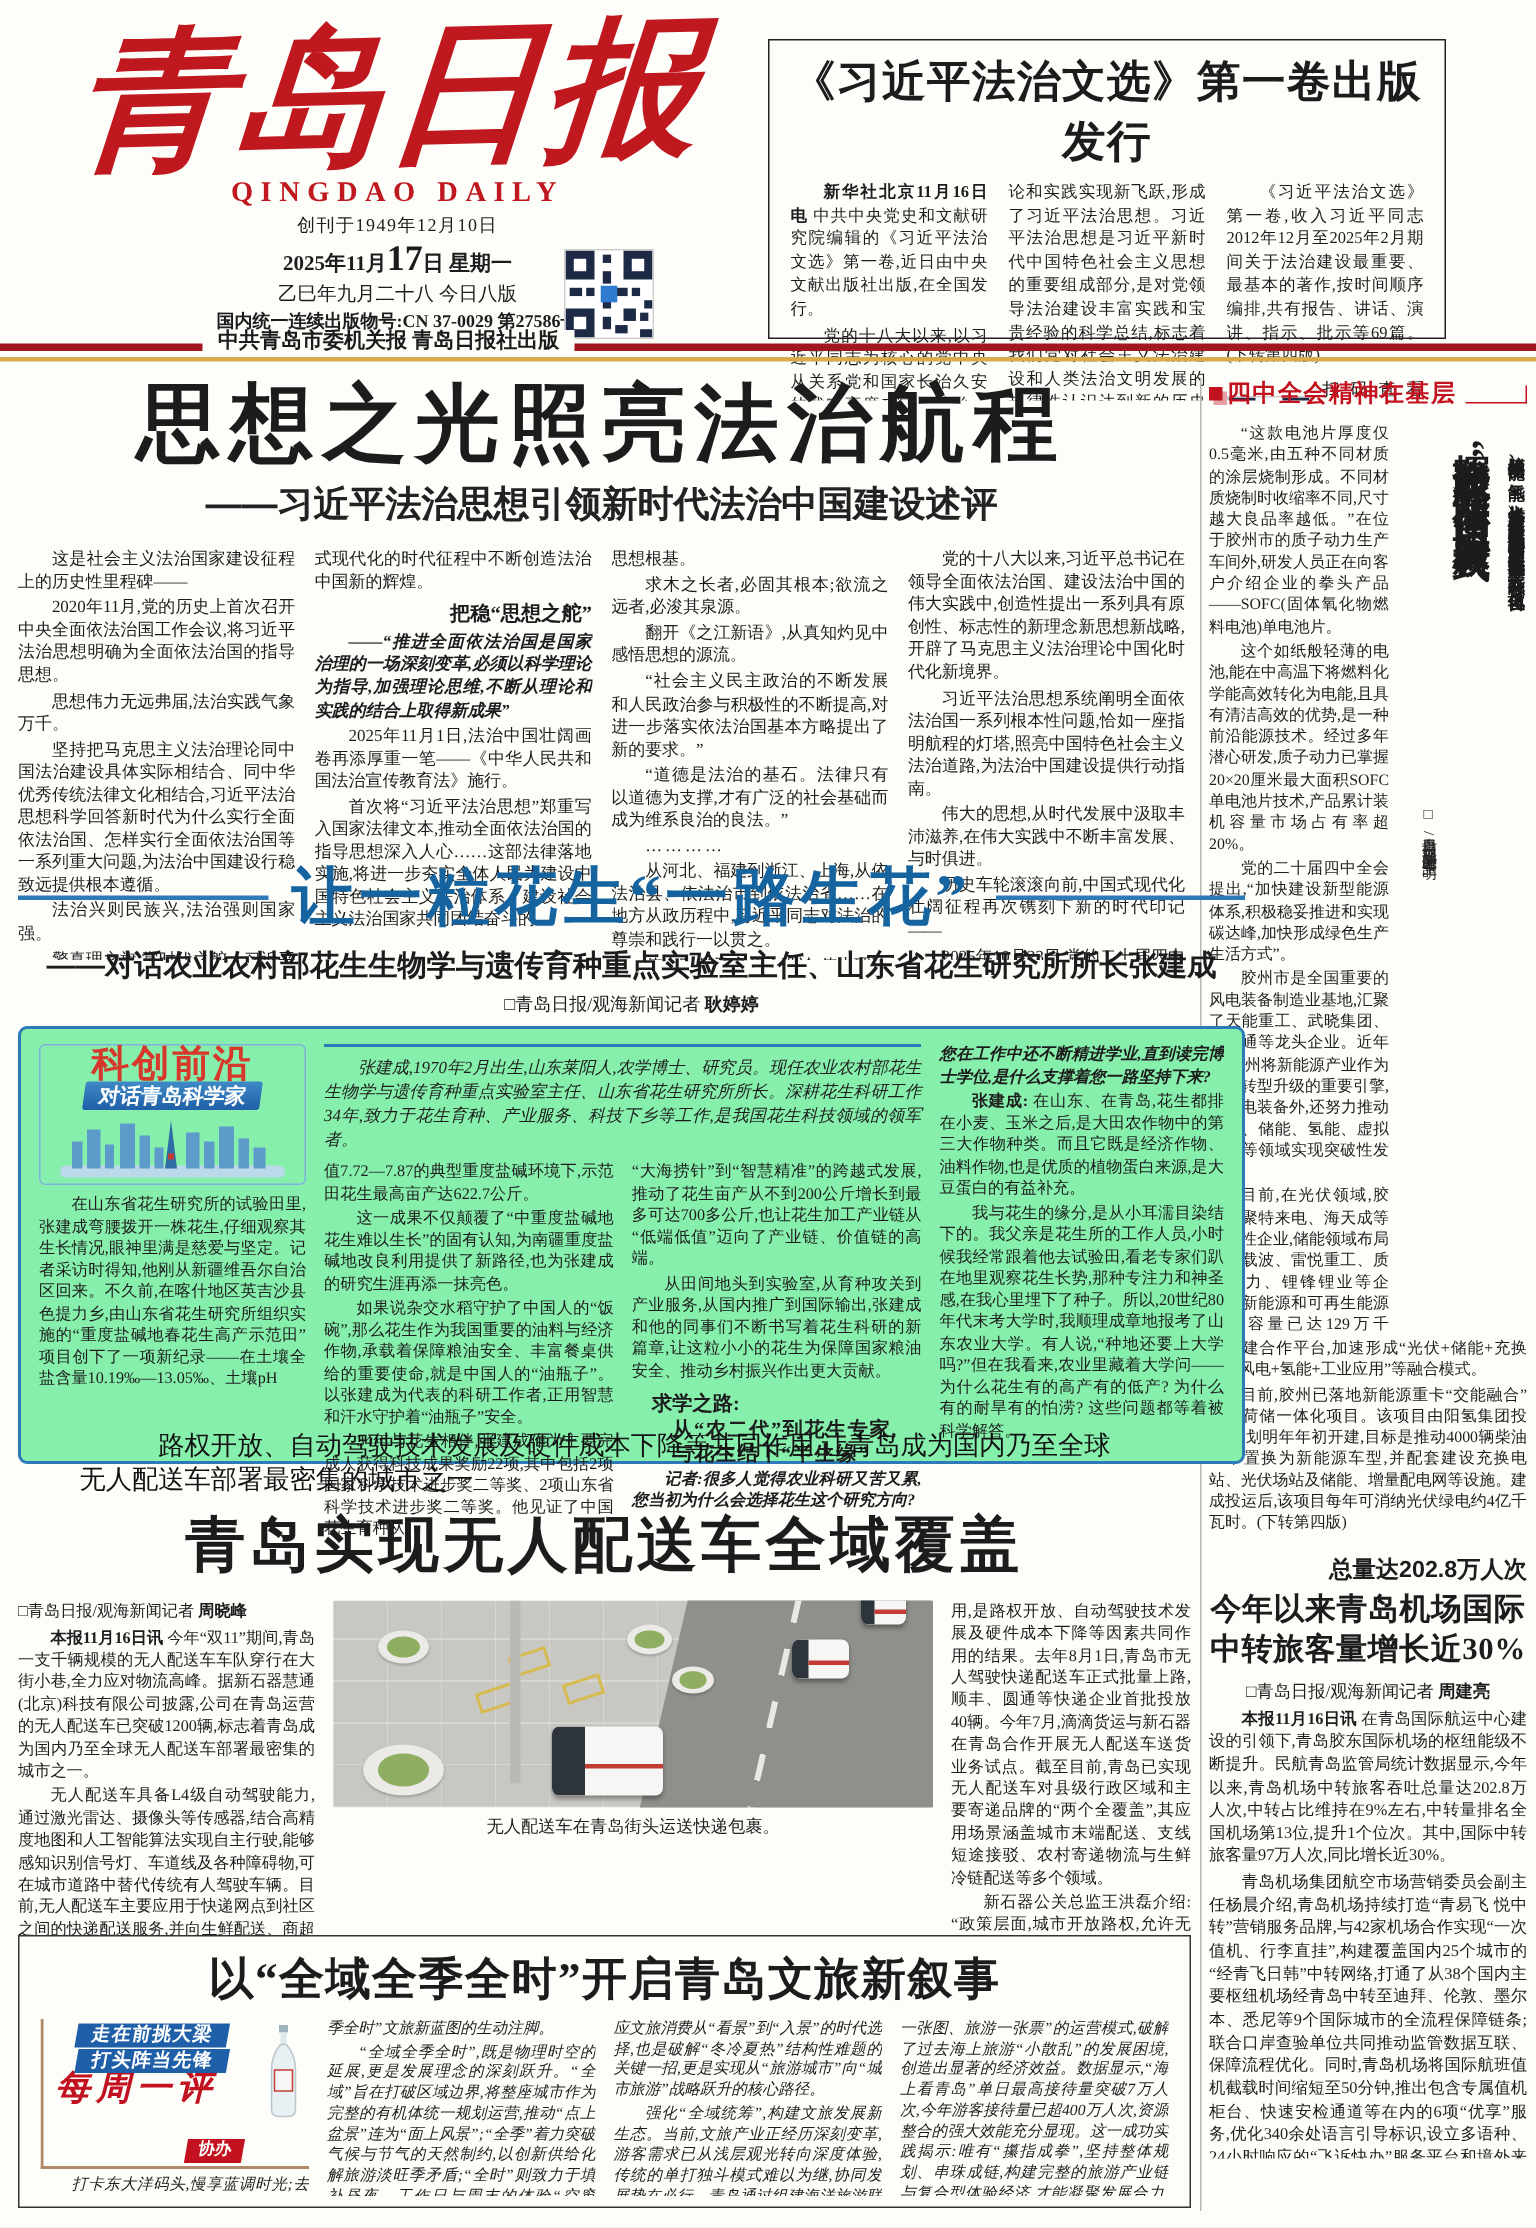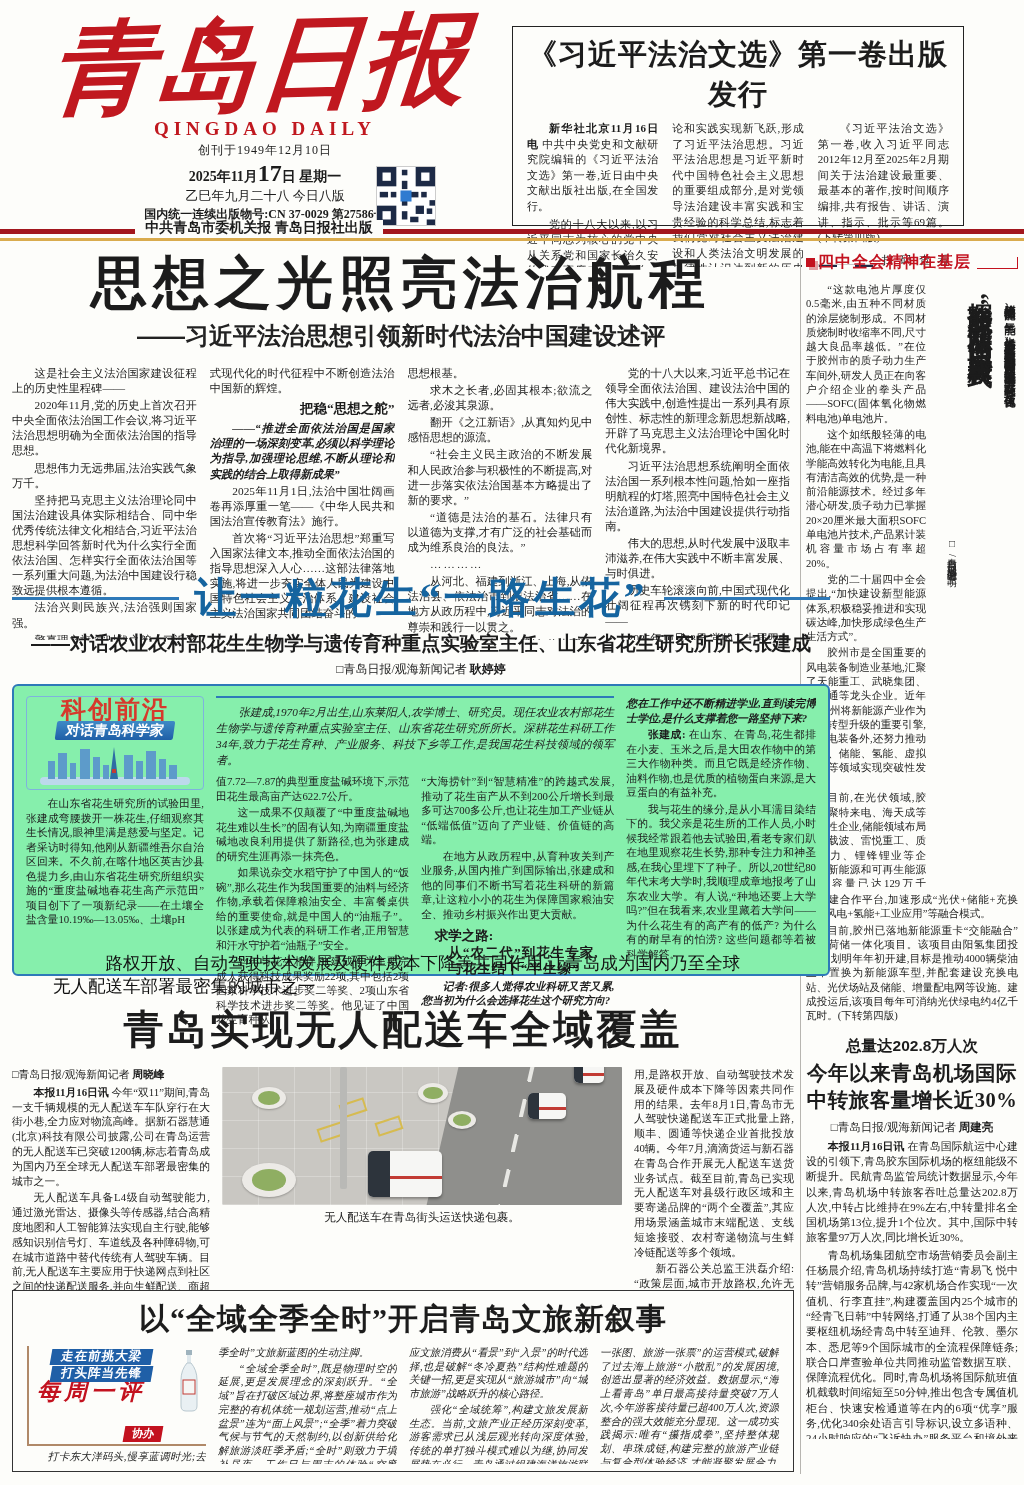--- a/index.html
+++ b/index.html
@@ -58,21 +58,21 @@
   .rail-badge .sq { width:9px; height:9px; background:#c3121f; margin-right:3px; box-shadow:3px 3px 0 #e3a0a4; }
   .rail-badge .tail { flex:1; border-bottom:1.5px solid #c3121f; height:12px; margin-left:6px; border-right:1.5px solid #c3121f; }
   .energy { display:flex; gap:5px; margin-top:10px; height:604px; }
   .e-body { width:120px; font-size:10.6px; line-height:14.3px; overflow:hidden; }
   .e-vert { flex:1; writing-mode:vertical-rl; height:604px; }
   .e-kick { font-size:11.3px; line-height:16.5px; font-weight:bold; padding-top:12px; padding-bottom:30px; letter-spacing:1px; }
   .e-title { font-size:25px; line-height:33px; font-weight:900; letter-spacing:2px; margin:0 5px; }
   .e-byline { font-size:10px; letter-spacing:1px; padding-top:255px; color:#222; }
   .e-tail { margin-top:6px; font-size:10.6px; line-height:14.3px; }
   .airport { margin-top:12px; }
-  .a-kick { text-align:center; font-weight:900; font-size:15.5px; font-family:"Liberation Sans","DejaVu Sans",sans-serif; }
+  .a-kick { text-align:right; font-weight:900; font-size:15.5px; font-family:"Liberation Sans","DejaVu Sans",sans-serif; }
   .a-title { text-align:center; font-weight:900; font-size:20.5px; line-height:27px; margin-top:3px; letter-spacing:0.5px; }
   .a-byline { text-align:center; font-size:11.5px; margin:6px 0 4px 0; }
   .a-body { font-size:10.9px; line-height:15.3px; height:300px; overflow:hidden; }
 
   
   .peanut { position:absolute; left:12px; top:570px; width:818px; }
   .p-titlerow { display:flex; align-items:center; gap:16px; }
   .p-titlerow .line { flex:1; height:3px; background:#2e79b8; }
   .p-title { font-size:42px; font-weight:900; color:#15649f; letter-spacing:3px; }
   .p-sub { text-align:center; font-size:19.5px; font-weight:bold; margin-top:4px; font-family:"Liberation Sans","DejaVu Sans",sans-serif; }
@@ -348,21 +348,21 @@
         <p class="p-intro">张建成,1970年2月出生,山东莱阳人,农学博士、研究员。现任农业农村部花生生物学与遗传育种重点实验室主任、山东省花生研究所所长。深耕花生科研工作34年,致力于花生育种、产业服务、科技下乡等工作,是我国花生科技领域的领军者。</p>
         <div class="p-midcols">
           <div class="p-midcol">
               <p class="cont">值7.72—7.87的典型重度盐碱环境下,示范田花生最高亩产达622.7公斤。</p>
               <p>这一成果不仅颠覆了“中重度盐碱地花生难以生长”的固有认知,为南疆重度盐碱地改良利用提供了新路径,也为张建成的研究生涯再添一抹亮色。</p>
               <p>如果说杂交水稻守护了中国人的“饭碗”,那么花生作为我国重要的油料与经济作物,承载着保障粮油安全、丰富餐桌供给的重要使命,就是中国人的“油瓶子”。以张建成为代表的科研工作者,正用智慧和汗水守护着“油瓶子”安全。</p>
               <p>34年与花生相伴,张建成作为主要完成人获得科技成果奖励22项,其中包括2项国家科学技术进步奖二等奖、2项山东省科学技术进步奖二等奖。他见证了中国花生育种从</p>
             </div>
           <div class="p-midcol">
               <p class="cont">“大海捞针”到“智慧精准”的跨越式发展,推动了花生亩产从不到200公斤增长到最多可达700多公斤,也让花生加工产业链从“低端低值”迈向了产业链、价值链的高端。</p>
-              <p>在地方从政历程中,从育种攻关到产业服务,从国内推广到国际输出,张建成和他的同事们不断书写着花生科研的新篇章,让这粒小小的花生为保障国家粮油安全、推动乡村振兴作出更大贡献。</p>
+              <p>从田间地头到实验室,从育种攻关到产业服务,从国内推广到国际输出,张建成和他的同事们不断书写着花生科研的新篇章,让这粒小小的花生为保障国家粮油安全、推动乡村振兴作出更大贡献。</p>
               <p class="sh1">求学之路:</p>
               <p class="sh2">从“农二代”到花生专家,</p>
               <p class="sh2">与花生结下“半生缘”</p>
               <p class="q">记者:很多人觉得农业科研又苦又累,您当初为什么会选择花生这个研究方向?</p>
             </div>
         </div>
       </div>
       <div class="p-col4">
           <p class="q cont">您在工作中还不断精进学业,直到读完博士学位,是什么支撑着您一路坚持下来?</p>
           <p><b>张建成:</b> 在山东、在青岛,花生都排在小麦、玉米之后,是大田农作物中的第三大作物种类。而且它既是经济作物、油料作物,也是优质的植物蛋白来源,是大豆蛋白的有益补充。</p>

